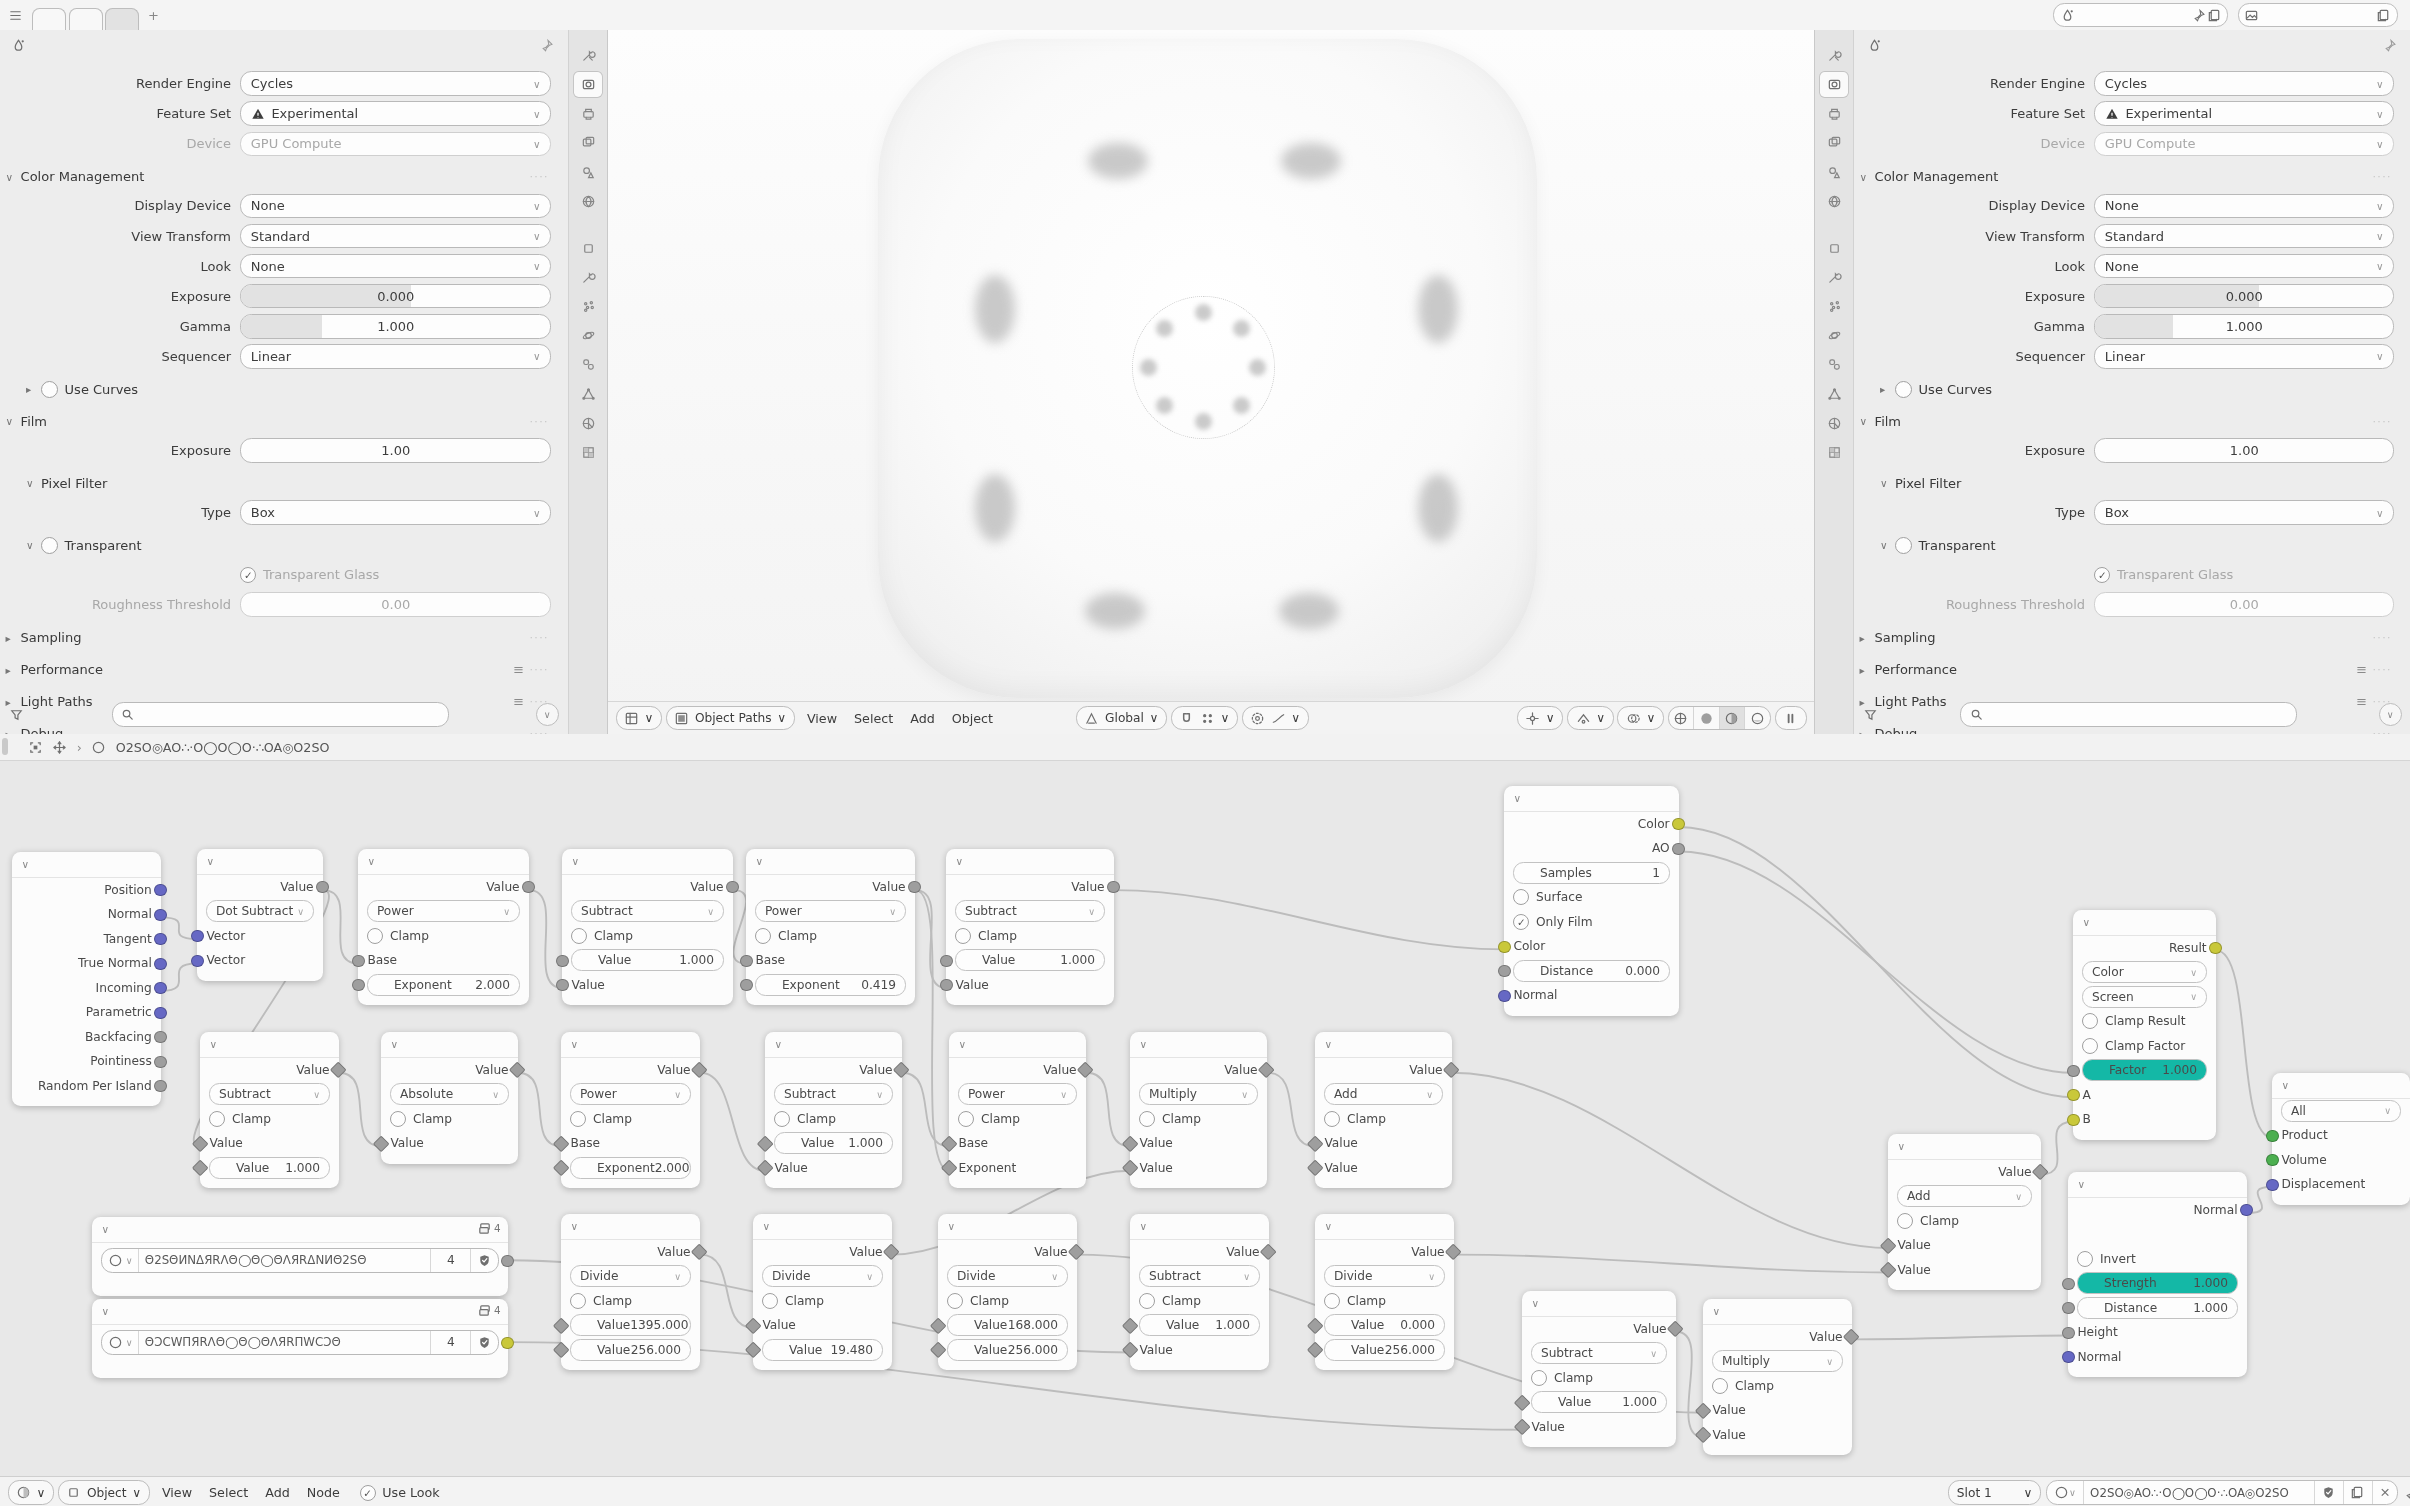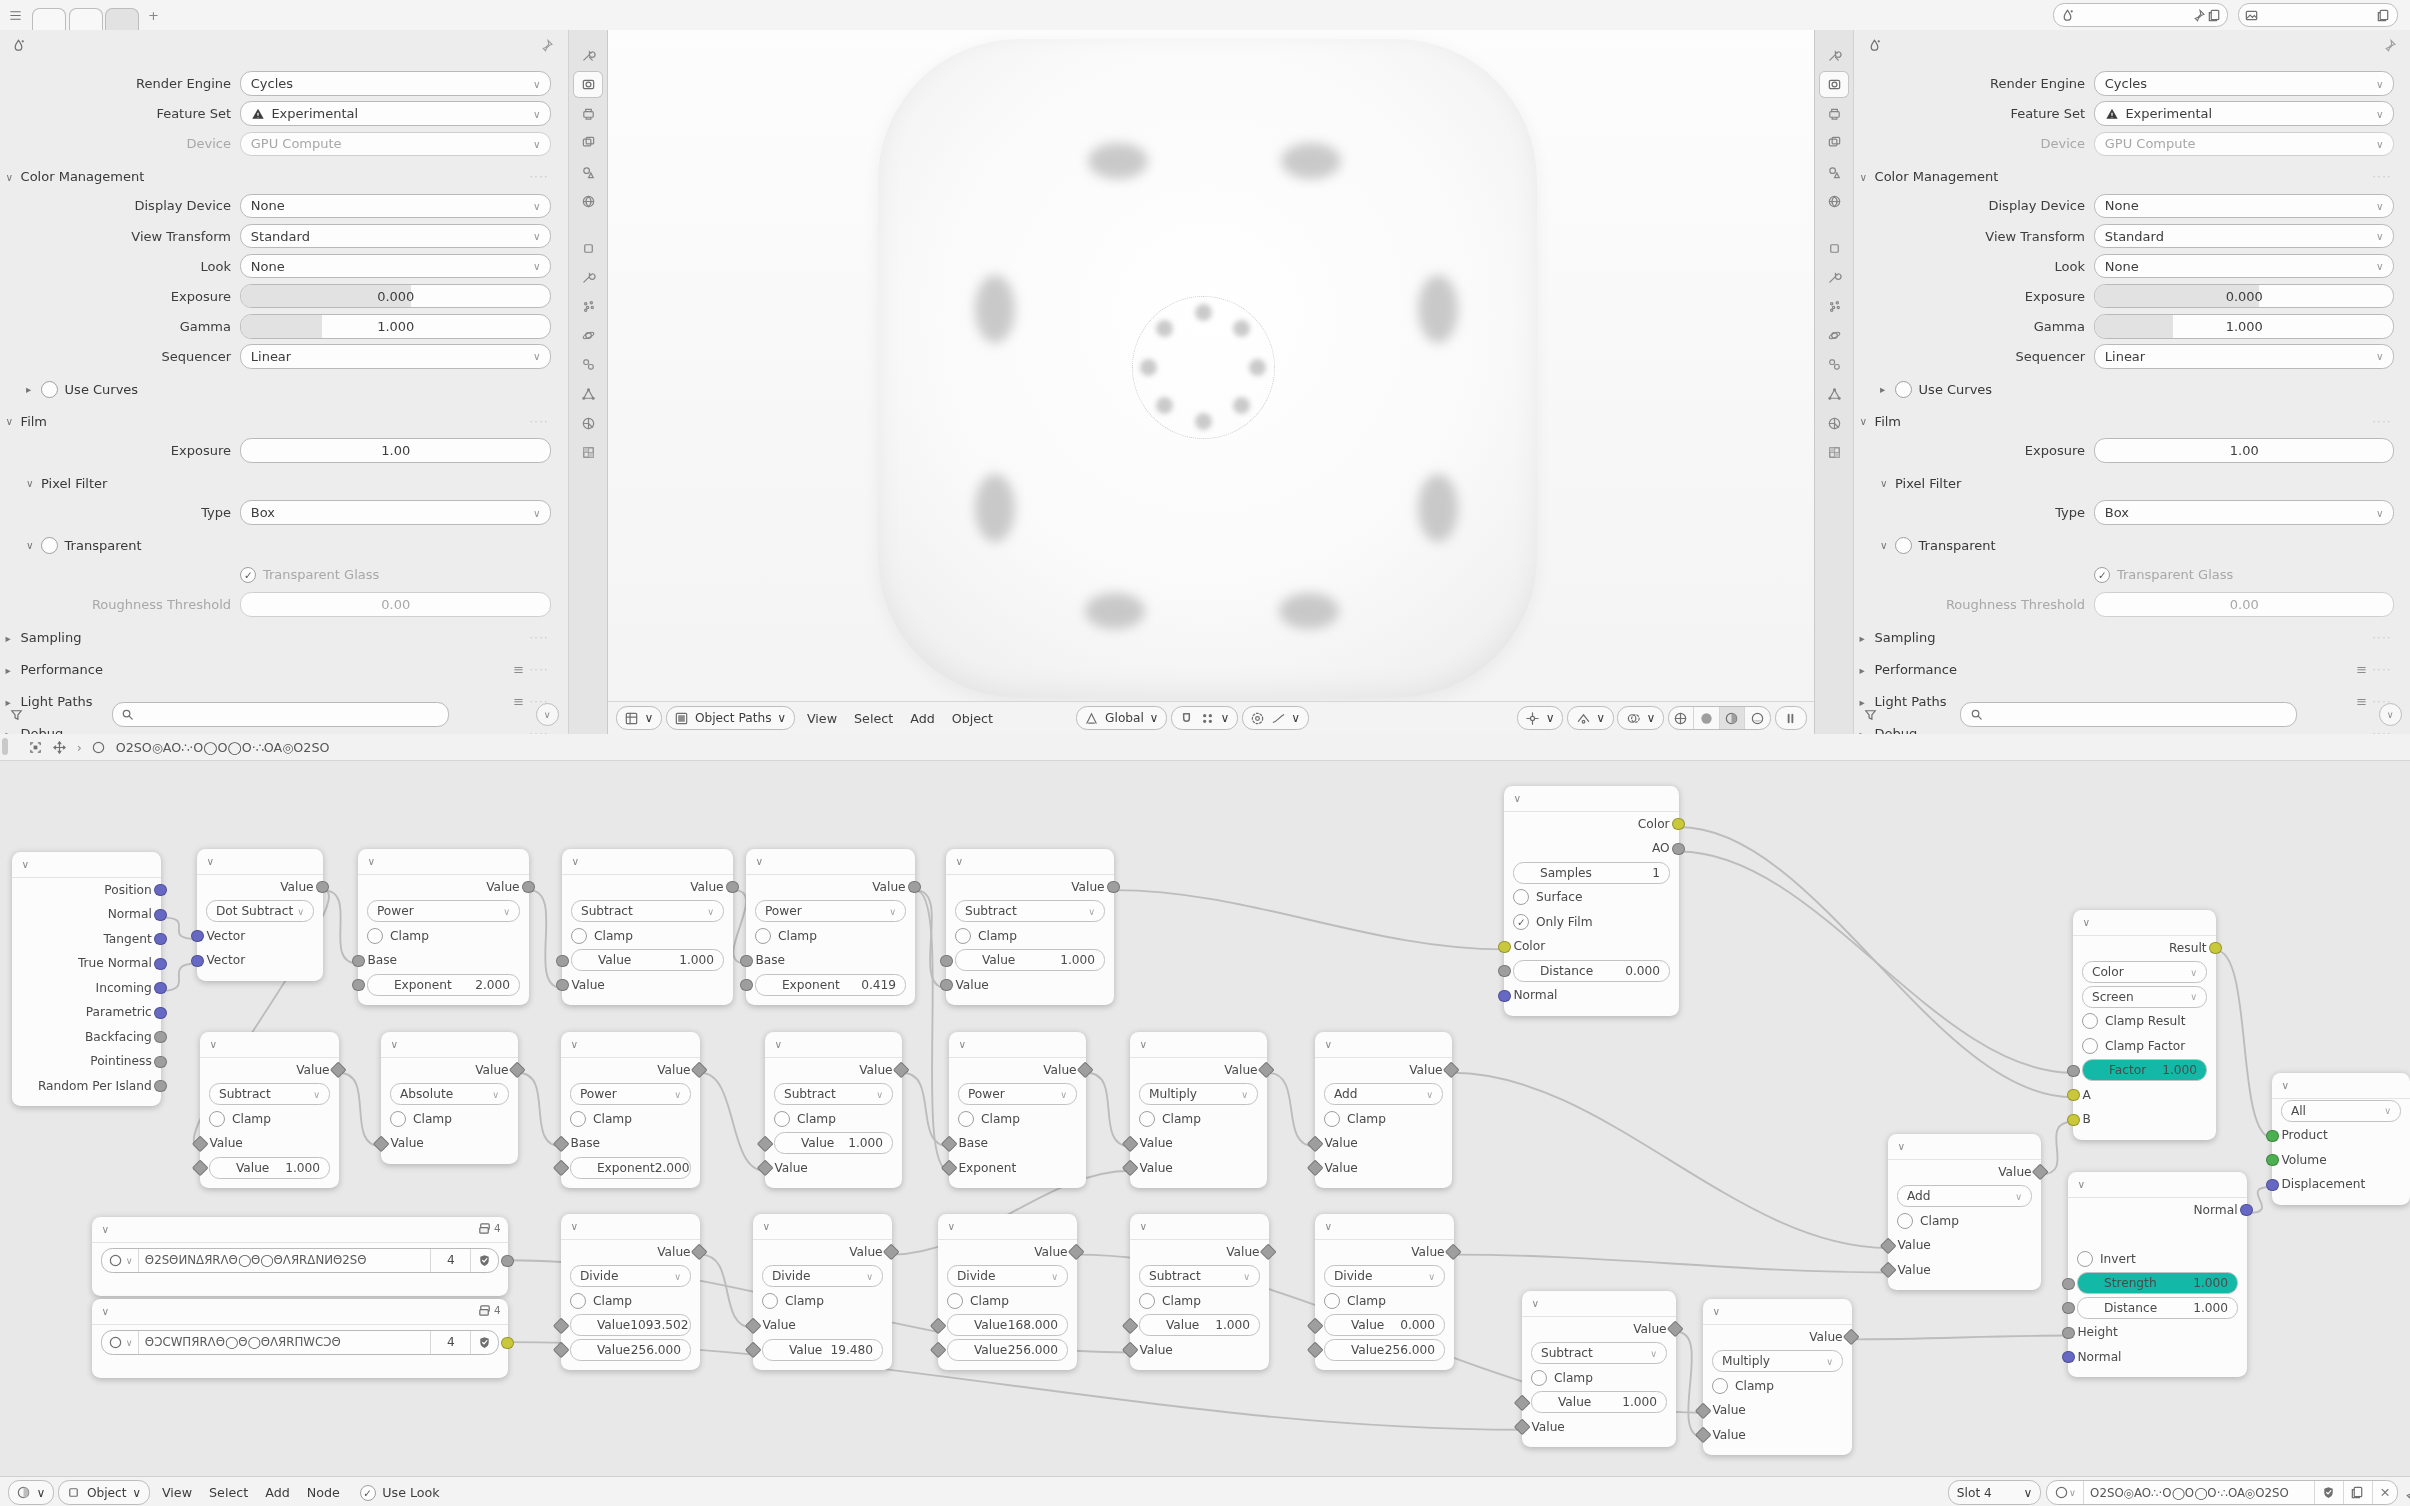--- a/index.html
+++ b/index.html
@@ -1442,21 +1442,21 @@
             <div class="nrow">
               <span class="nck">
                 <span class="ckc"></span>
                 <span>Clamp</span>
               </span>
             </div>
             <div class="nrow">
               <span class="sock L dm" style="background:#9e9e9e"></span>
               <div class="npill center">
                 <span class="fl">Value</span>
-                <span class="fv">1093.502</span>
+                <span class="fv">1395.000</span>
               </div>
             </div>
             <div class="nrow">
               <span class="sock L dm" style="background:#9e9e9e"></span>
               <div class="npill center">
                 <span class="fl">Value</span>
                 <span class="fv">256.000</span>
               </div>
             </div>
           </div>
@@ -1867,21 +1867,21 @@
         <span class="menu">Select</span>
         <span class="menu">Add</span>
         <span class="menu">Node</span>
       </span>
     <span class="nck" style="margin-left:7.5px">
       <span class="ckc">✓</span>
         <span>Use Look</span>
     </span>
     <div class="sb-right">
       <span class="hpill">
-          <span>Slot 4</span>
+          <span>Slot 1</span>
           <span class="chev" style="margin-left:26px">∨</span>
         </span>
       <div class="dbgroup">
         <div>
             <span class="icon">
               <svg width="15" height="15" viewBox="0 0 16 16" fill="none" stroke="#6f6f6f" stroke-width="1.3" stroke-linecap="round">
                 <circle cx="8" cy="8" r="5.5"></circle>
                 <path d="M8 2.5a5.5 5.5 0 0 0 0 11 5.5 5.5 0 0 1 0-11z" fill="#8d8d8d" stroke="none"></path>
               </svg>
             </span>

